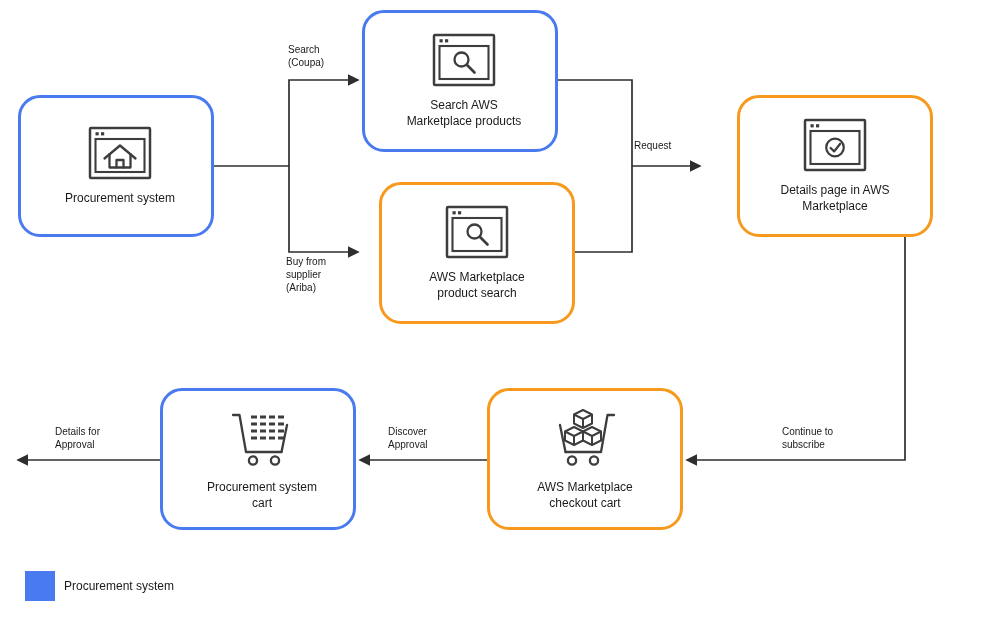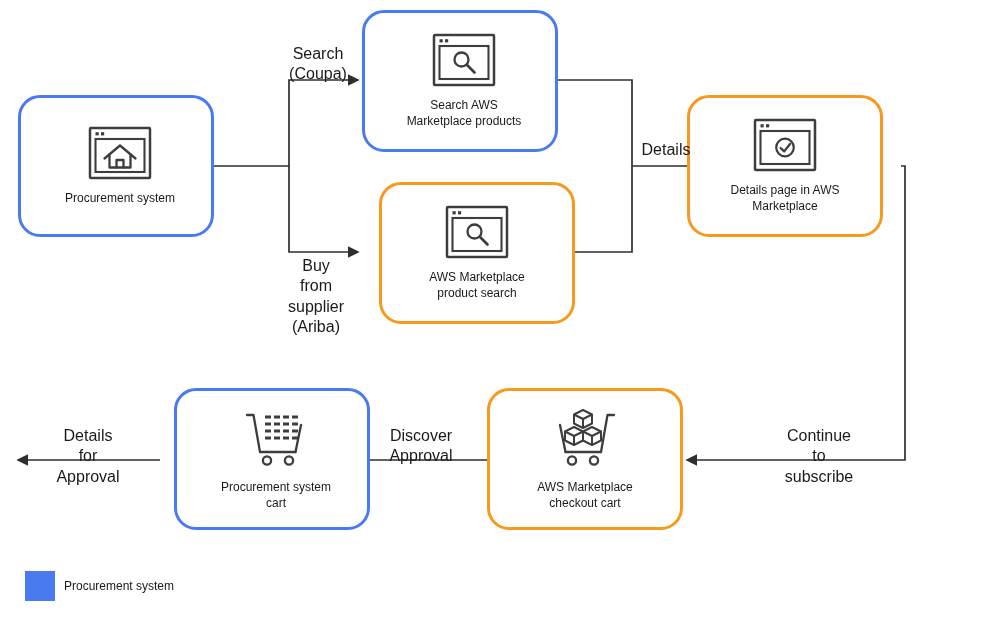--- a/index.html
+++ b/index.html
@@ -6,21 +6,21 @@
   body{font-family:"Liberation Sans","DejaVu Sans",sans-serif;}
   .canvas{position:relative;width:987px;height:618px;background:#fff;overflow:hidden;}
   .edges{position:absolute;left:0;top:0;}
   .node{position:absolute;width:196px;height:142px;background:#fff;border:3px solid #999;
         border-radius:22px;display:flex;flex-direction:column;align-items:center;
         justify-content:center;gap:11px;box-sizing:border-box;}
   .node.blue{border-color:#4a7af0;padding-left:8px;}
   .node.orange{border-color:#f7991c;}
   .icon{display:block;line-height:0;}
   .node-label{font-size:12px;color:#1a1a1a;text-align:center;line-height:1.32;}
-  .edge-label{position:absolute;font-size:16px;color:#1a1a1a;text-align:center;line-height:1.28;}
+  .edge-label{position:absolute;font-size:10px;color:#1a1a1a;line-height:1.28;}
   .legend-item{position:absolute;display:flex;align-items:center;gap:9px;height:30px;}
   .swatch{width:30px;height:30px;flex:0 0 auto;display:inline-block;}
   .swatch.blue{background:#4a7af0;}
   .swatch.orange{background:#f7991c;}
   .legend-label{font-size:12px;color:#1a1a1a;white-space:nowrap;}
 </style>
 </head>
 <body>
 
 <div class="canvas">
@@ -87,21 +87,21 @@
         </g>
         <rect x="7.5" y="6.2" width="3.2" height="3.2" fill="#3d3d3d"></rect>
         <rect x="13" y="6.2" width="3.2" height="3.2" fill="#3d3d3d"></rect>
         <circle cx="29.5" cy="26.5" r="7" fill="none" stroke="#3d3d3d" stroke-width="2.3"></circle>
         <line x1="34.8" y1="31.8" x2="42.5" y2="39.5" stroke="#3d3d3d" stroke-width="2.7" stroke-linecap="round"></line>
       </svg>
     </span>
     <div class="node-label" style="max-width:130px">AWS Marketplace product search</div>
   </div>
 
-  <div class="node orange" style="left:687px;top:95px">
+  <div class="node orange" style="left:737px;top:95px">
     <span class="icon">
       <svg width="64" height="54" viewBox="0 0 64 54">
         <g fill="none" stroke="#3d3d3d" stroke-width="2.5">
           <rect x="2" y="2" width="60" height="50" rx="1"></rect>
           <rect x="7.5" y="13" width="49" height="33" stroke-width="2.1"></rect>
         </g>
         <rect x="7.5" y="6.2" width="3.2" height="3.2" fill="#3d3d3d"></rect>
         <rect x="13" y="6.2" width="3.2" height="3.2" fill="#3d3d3d"></rect>
         <circle cx="32" cy="29.5" r="8.8" fill="none" stroke="#3d3d3d" stroke-width="2.2"></circle>
         <polyline points="27.6,30 31.2,33.4 37.2,25.8" fill="none" stroke="#3d3d3d" stroke-width="2.3" stroke-linecap="round" stroke-linejoin="round"></polyline>
@@ -125,38 +125,38 @@
           <polyline points="64,8 57.5,8 51,45 15.5,45"></polyline>
           <line x1="15.5" y1="45" x2="10" y2="18"></line>
           <circle cx="22" cy="53.5" r="4.1"></circle>
           <circle cx="44" cy="53.5" r="4.1"></circle>
         </g>
       </svg>
     </span>
     <div class="node-label" style="max-width:120px">AWS Marketplace checkout cart</div>
   </div>
 
-  <div class="node blue" style="left:174px;top:388px">
+  <div class="node blue" style="left:160px;top:388px">
     <span class="icon">
       <svg width="70" height="62" viewBox="0 0 70 62">
         <path d="M24,10 H30 M33,10 H39 M42,10 H48 M51,10 H57 M24,17 H30 M33,17 H39 M42,17 H48 M51,17 H57 M24,24 H30 M33,24 H39 M42,24 H48 M51,24 H57 M24,31 H30 M33,31 H39 M42,31 H48 M51,31 H57" fill="none" stroke="#3d3d3d" stroke-width="2.8"></path>
         <g fill="none" stroke="#3d3d3d" stroke-width="2.3" stroke-linejoin="round" stroke-linecap="round">
           <polyline points="6,8 12.5,8 19,45 54.5,45"></polyline>
           <line x1="54.5" y1="45" x2="60" y2="18"></line>
           <circle cx="26" cy="53.5" r="4.1"></circle>
           <circle cx="48" cy="53.5" r="4.1"></circle>
         </g>
       </svg>
     </span>
     <div class="node-label" style="max-width:120px">Procurement system cart</div>
   </div>
 
   <div class="edge-label" style="left:288px;top:44px;width:60px">Search (Coupa)</div>
   <div class="edge-label" style="left:286px;top:256px;width:60px">Buy from supplier (Ariba)</div>
-  <div class="edge-label" style="left:634px;top:140px;width:64px">Details</div>
+  <div class="edge-label" style="left:634px;top:140px;width:64px">Request</div>
   <div class="edge-label" style="left:782px;top:426px;width:74px">Continue to subscribe</div>
   <div class="edge-label" style="left:388px;top:426px;width:66px">Discover Approval</div>
   <div class="edge-label" style="left:55px;top:426px;width:66px">Details for Approval</div>
 
   <div class="legend-item" style="left:25px;top:571px">
     <span class="swatch blue"></span>
     <span class="legend-label">Procurement system</span>
   </div>
 
 </div>

